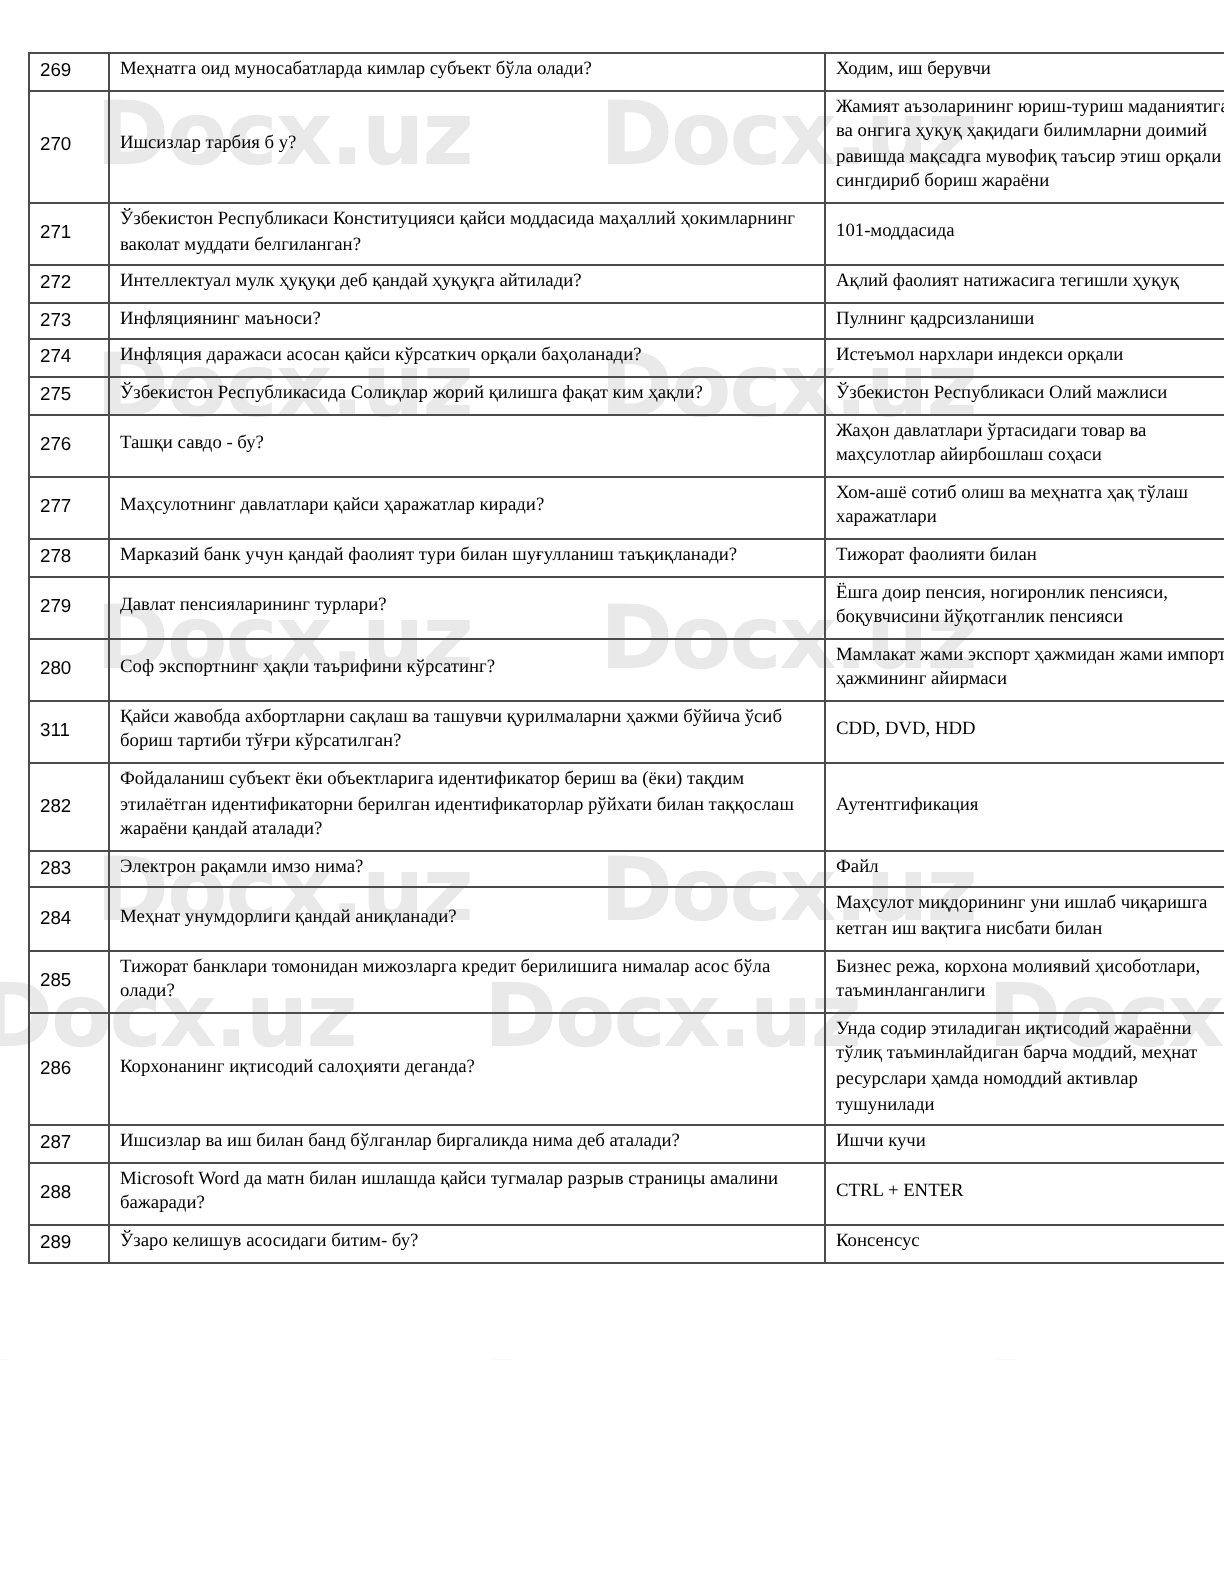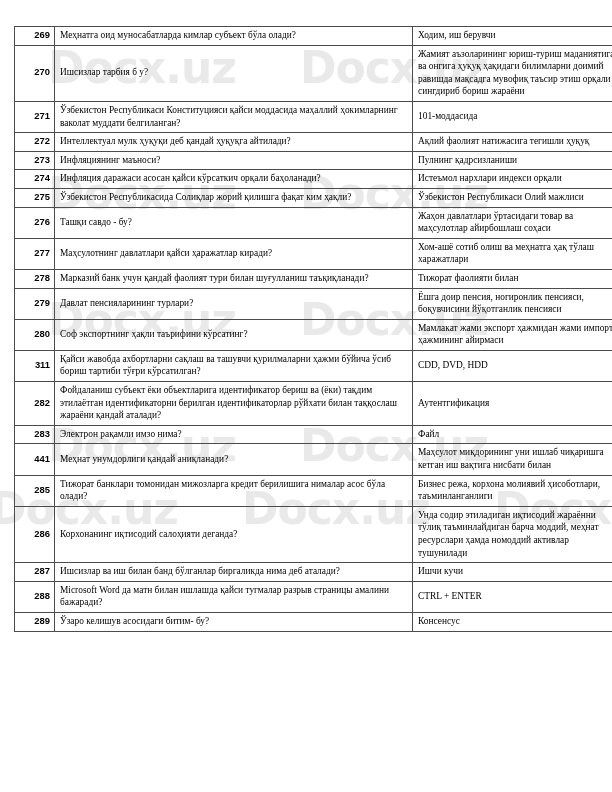--- a/index.html
+++ b/index.html
@@ -53,23 +53,23 @@
     border: 1px solid #4b4b4b;
     vertical-align: middle;
     padding: 2px 4px 3px 5px;
     font-size: 9.4px;
     line-height: 1.34;
     color: #000000;
     background: transparent;
   }
   td.col-num {
     width: 30px;
-    text-align: right;
+    text-align: left;
     font-family: "Liberation Sans", "DejaVu Sans", sans-serif;
-    font-weight: 700;
+    font-weight: 400;
     font-size: 9.2px;
     padding-left: 2px;
     padding-right: 2px;
   }
   td.col-q {
     width: 348px;
   }
   td.col-a {
     width: 200px;
   }
@@ -168,21 +168,21 @@
           <td class="col-num">282</td>
           <td class="col-q">Фойдаланиш субъект ёки объектларига идентификатор бериш ва (ёки) тақдим этилаётган идентификаторни берилган идентификаторлар рўйхати билан таққослаш жараёни қандай аталади?</td>
           <td class="col-a">Аутентгификация</td>
         </tr>
         <tr>
           <td class="col-num">283</td>
           <td class="col-q">Электрон рақамли имзо нима?</td>
           <td class="col-a">Файл</td>
         </tr>
         <tr>
-          <td class="col-num">441</td>
+          <td class="col-num">284</td>
           <td class="col-q">Меҳнат унумдорлиги қандай аниқланади?</td>
           <td class="col-a">Маҳсулот миқдорининг уни ишлаб чиқаришга кетган иш вақтига нисбати билан</td>
         </tr>
         <tr>
           <td class="col-num">285</td>
           <td class="col-q">Тижорат банклари томонидан мижозларга кредит берилишига нималар асос бўла олади?</td>
           <td class="col-a">Бизнес режа, корхона молиявий ҳисоботлари, таъминланганлиги</td>
         </tr>
         <tr>
           <td class="col-num">286</td>

